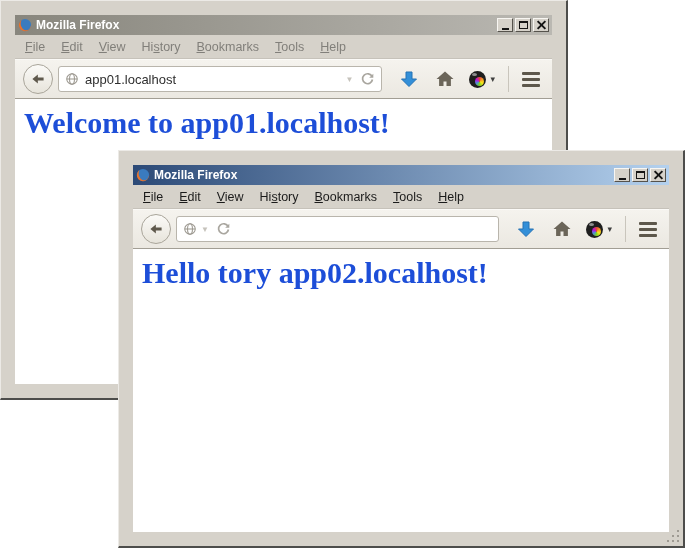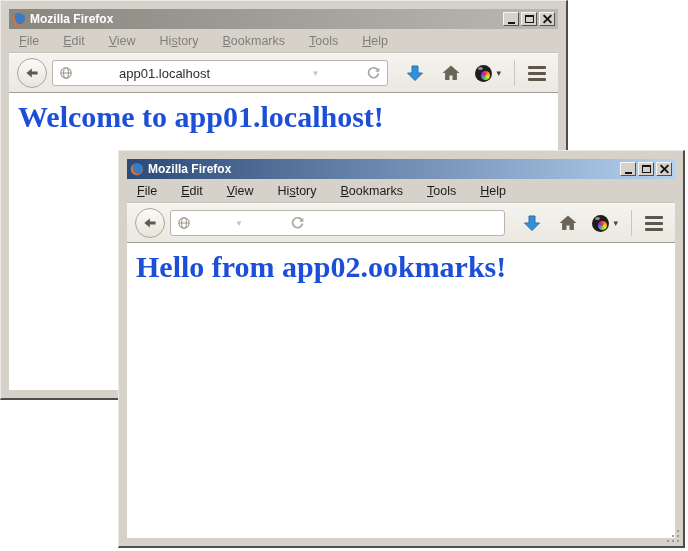--- a/index.html
+++ b/index.html
@@ -2,21 +2,21 @@
 <html><head>
 <meta charset="utf-8">
 <style>
   * { box-sizing: border-box; margin: 0; padding: 0; }
   html,body { background:#ffffff; }
   .stage { position:relative; width:688px; height:551px; background:#ffffff; overflow:hidden;
            font-family:"Liberation Sans", sans-serif; }
 
   
   .win { position:absolute; display:flex; flex-direction:column;
-         background:#d6d2ca; padding:8px;
+         background:#d6d2ca; padding:14px;
          border-top:1px solid #eceae6; border-left:1px solid #eceae6;
          border-right:2px solid #4d4d4b; border-bottom:2px solid #4d4d4b; }
   #win1 { left:0; top:0; width:568px; height:400px; }
   #win2 { left:118px; top:150px; width:567px; height:398px; }
 
   
   .titlebar { height:20px; flex:0 0 20px; display:flex; align-items:center; padding:0 3px; }
   .win.inactive .titlebar { background:linear-gradient(90deg,#88867d,#bab8b2); }
   .win.active   .titlebar { background:linear-gradient(90deg,#2c4a77,#b4d1ee); }
   .titletext { color:#ffffff; font-size:12px; font-weight:bold; margin-left:4px; flex:1;
@@ -28,35 +28,35 @@
   .wbtn { width:16px; height:14px; background:#d6d2ca; display:flex; align-items:center; justify-content:center;
           border:1px solid; border-color:#f8f6f2 #55524c #55524c #f8f6f2; cursor:default; }
   .g-min { width:7px; height:2px; background:#151515; margin-top:7px; }
   .g-max { width:9px; height:8px; border:1px solid #151515; border-top-width:2px; }
   .g-close { position:relative; width:9px; height:9px; }
   .g-close::before,.g-close::after { content:""; position:absolute; left:-1px; top:3.5px; width:11px; height:2px; background:#151515; }
   .g-close::before { transform:rotate(45deg); }
   .g-close::after  { transform:rotate(-45deg); }
 
   
-  .menubar { height:24px; flex:0 0 24px; display:flex; align-items:center; gap:24px;
+  .menubar { height:24px; flex:0 0 24px; display:flex; align-items:center; gap:16px;
              padding-left:10px; font-size:12.5px; background:#d6d2ca; border-bottom:1px solid #c6c2ba; }
   .win.inactive .menubar { color:#817f7a; }
   .win.active   .menubar { color:#1b1b1b; }
   .menu-item { white-space:nowrap; cursor:default; }
 
   
   .navbar { height:40px; flex:0 0 40px; display:flex; align-items:center;
             padding:0 12px 0 8px; background:linear-gradient(#f5f3ee,#ebe8e1);
             border-top:1px solid #fbfaf7; border-bottom:1px solid #a29e94; }
   .backbtn { width:30px; height:30px; border-radius:50%; flex:0 0 30px;
              border:1px solid #a9a59a; background:linear-gradient(#fbfaf7,#e7e4db);
              display:flex; align-items:center; justify-content:center; margin-right:5px; cursor:default; }
   .urlbar { flex:1 1 auto; min-width:0; height:26px; background:#ffffff; border:1px solid #b9b5ac;
-            border-radius:3px; display:flex; align-items:center; padding:0 6px;gap:40px; }
+            border-radius:3px; display:flex; align-items:center; padding:0 6px; }
   .urlinput { flex:1 1 auto; min-width:0; border:none; outline:none; background:transparent;
               font:13px "Liberation Sans", sans-serif; color:#2e2e2e; margin-left:6px; }
   .ddl { color:#c6c3bc; font-size:8px; margin:0 7px 0 4px; }
   .dl   { margin-left:17px; display:flex; }
   .home { margin-left:16px; display:flex; }
   .lens-wrap { margin-left:14px; display:flex; align-items:center; }
   .lens { position:relative; width:17px; height:17px; border-radius:50%; background:#1e1e1e; display:inline-block; }
   .lens::before { content:""; position:absolute; right:2px; bottom:2px; width:9px; height:9px; border-radius:50%;
                   background:conic-gradient(#e4483c,#f5a623,#f8e71c,#7ed321,#4a90d9,#bd10e0,#e4483c); }
   .lens::after { content:""; position:absolute; left:3px; top:2px; width:5px; height:3px; border-radius:50%;
@@ -234,18 +234,18 @@
       </span>
       <span class="vsep"></span>
       <span class="burger">
           <i></i>
           <i></i>
           <i></i>
         </span>
     </div>
 
     <div class="content">
-      <h1>Hello from app02.ookmarks!</h1>
+      <h1>Hello tory app02.localhost!</h1>
     </div>
     <div class="grip"></div>
   </section>
 
 </div>
 
 </body></html>

